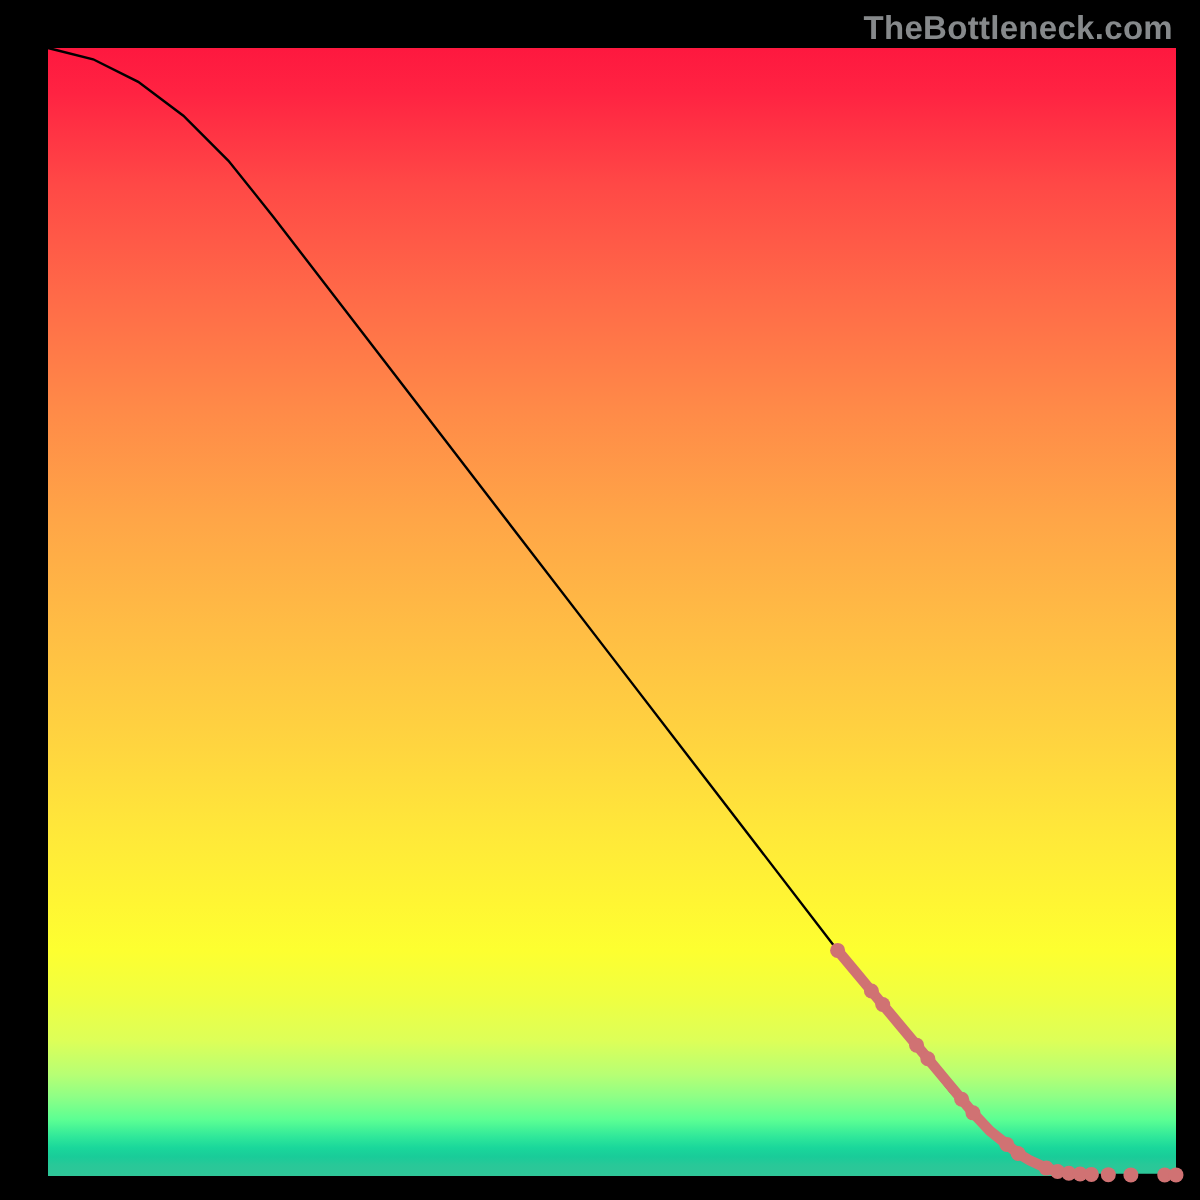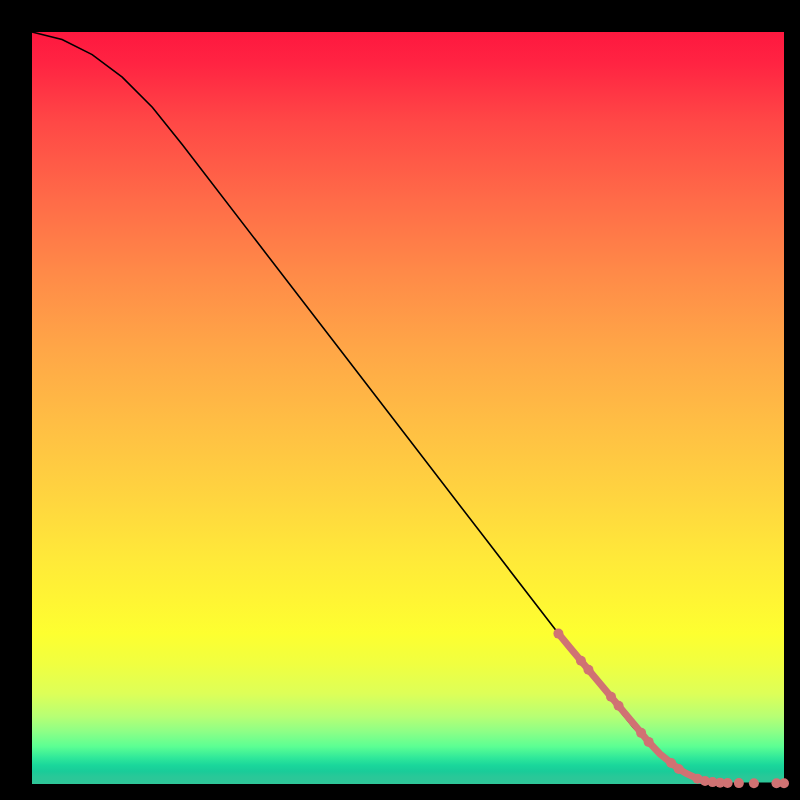--- a/index.html
+++ b/index.html
@@ -71,20 +71,21 @@
     stroke: #d07273;
     stroke-width: 7;
     stroke-linecap: round;
     fill: none;
   }
 </style>
 </head>
 <body>
 
 <div class="stage">
+  <div class="watermark">TheBottleneck.com</div>
   <div class="plot-area"></div>
   <svg class="curve-svg" viewBox="0 0 752 752">
     <g id="curve-group">
         <path d="M0.00 0.00 L30.08 7.52 L60.16 22.56 L90.24 45.12 L120.32 75.20 L150.40 112.80 L225.60 210.56 L300.80 308.32 L376.00 406.08 L451.20 503.84 L526.40 601.60 L601.60 695.60 L639.20 729.44 L661.76 744.48 L676.80 749.74 L691.84 751.25 L714.40 751.25 L752.00 751.25" class="curve-line"></path>
       </g>
     <g id="points-group">
         <path d="M526.40 601.60 L537.68 615.14 L548.96 628.67 L556.48 637.70 L567.76 651.23 L579.04 664.77 L586.56 673.79 L597.84 687.33 L609.12 700.86 L616.64 709.89 L627.92 721.92 L639.20 730.94 L646.72 736.96 L654.24 741.47 L665.52 746.74 L673.04 748.99" class="data-seg"></path>
         <circle cx="526.40" cy="601.60" r="5" class="data-dot"></circle>
         <circle cx="548.96" cy="628.67" r="5" class="data-dot"></circle>
         <circle cx="556.48" cy="637.70" r="5" class="data-dot"></circle>

